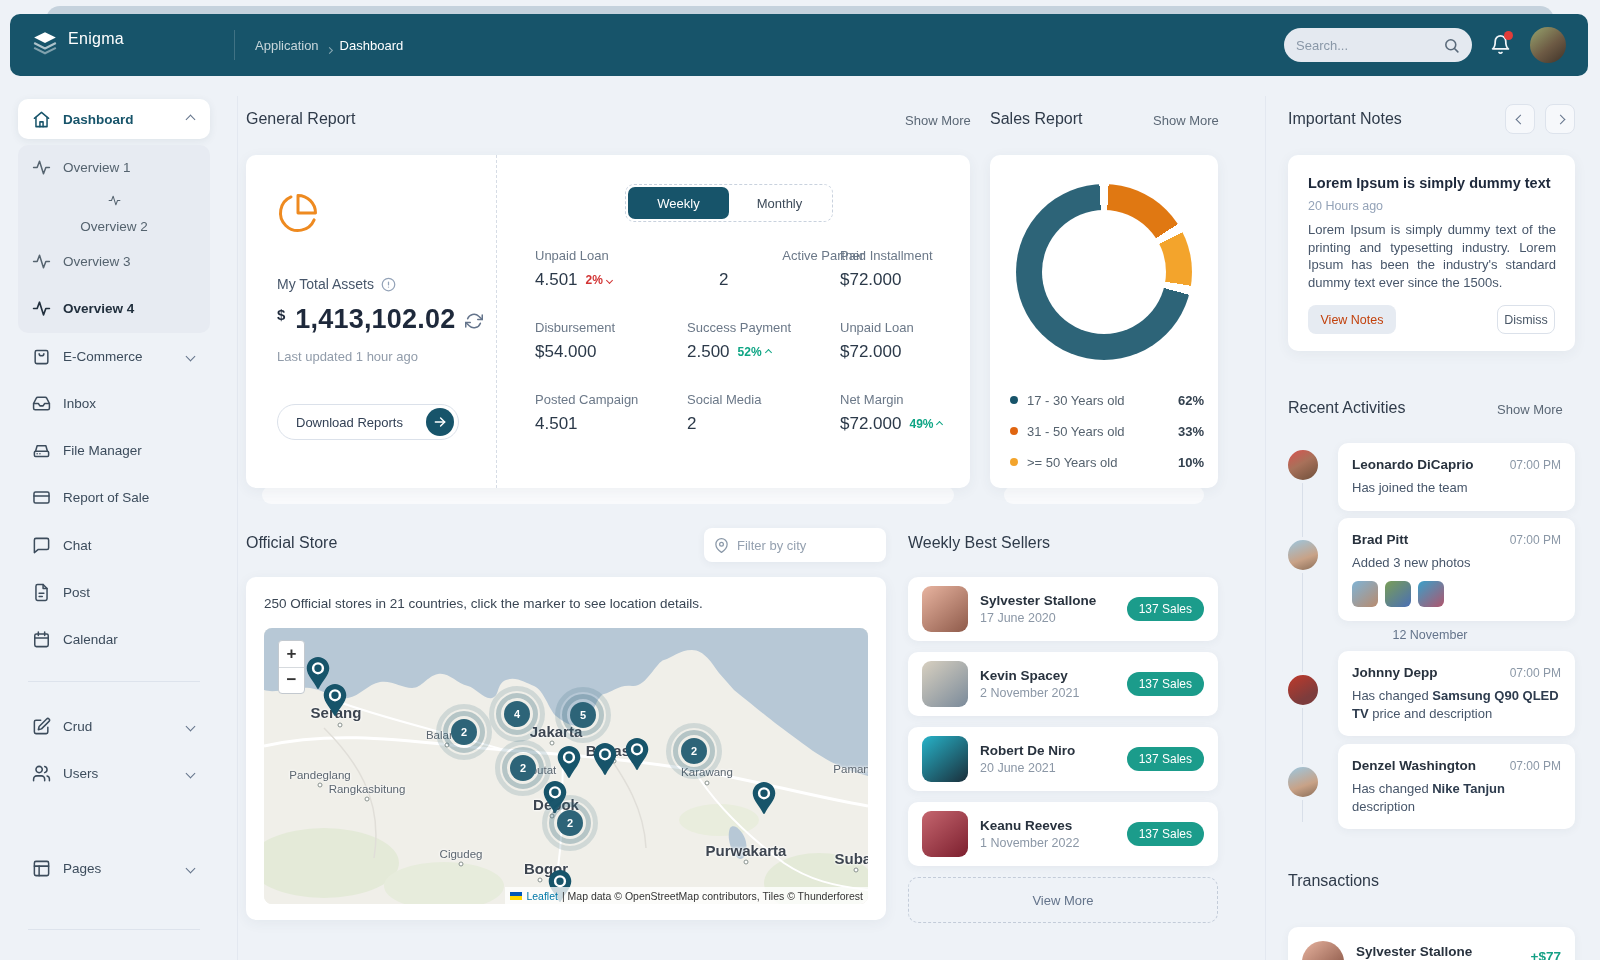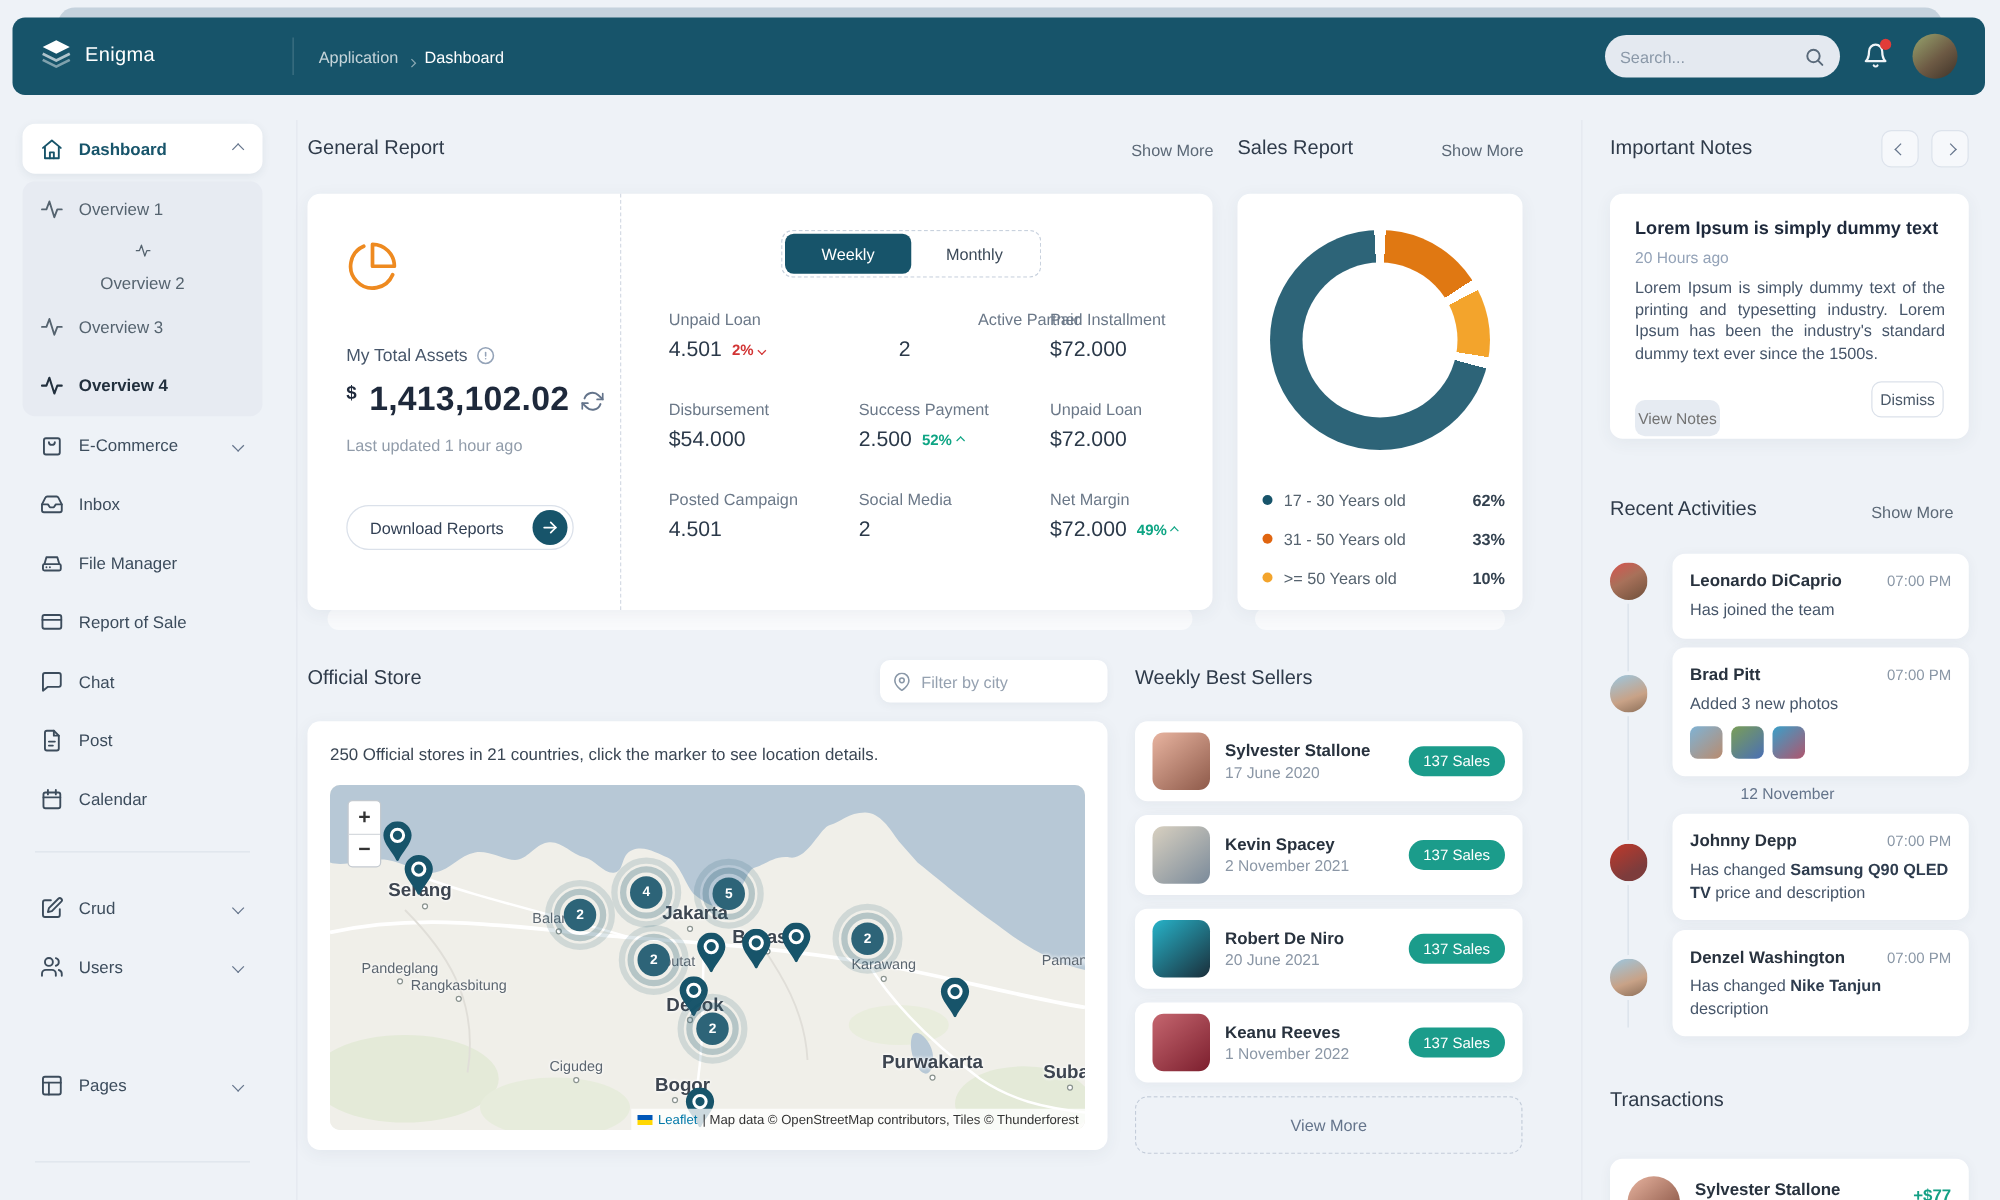--- a/index.html
+++ b/index.html
@@ -4,21 +4,21 @@
 <style>
   * { margin:0; padding:0; box-sizing:border-box; }
   html,body { width:1600px; height:960px; overflow:hidden; }
   body { font-family:"Liberation Sans", sans-serif; background:#eef2f7; color:#334155; }
   #app { position:relative; width:1600px; height:960px; overflow:hidden; }
   .abs { position:absolute; }
 
   
   .nav-back { position:absolute; left:46px; top:6px; width:1508px; height:40px; background:#aabccb; opacity:.6; border-radius:14px; }
   .navbar { position:absolute; left:10px; top:14px; width:1578px; height:62px; background:#17546a; border-radius:10px; display:flex; align-items:center; padding:0 22px; }
-  .brand { display:flex; align-items:center; gap:10px; width:202px; }
+  .brand { display:flex; gap:10px; width:202px; }
   .brand-name { color:#fff; font-size:16px; letter-spacing:.3px; }
   .nav-divider { width:1px; height:30px; background:rgba(255,255,255,.18); }
   .breadcrumb { display:flex; align-items:flex-end; gap:8px; margin-left:20px; font-size:13px; color:rgba(255,255,255,.75); }
   .breadcrumb .bc-sep { color:rgba(255,255,255,.5); font-size:12px; }
   .breadcrumb .bc-current { color:#ffffff; }
   .nav-right { margin-left:auto; display:flex; align-items:center; gap:18px; }
   .search-pill { display:flex; align-items:center; width:188px; height:34px; background:#e4e9f0; border-radius:17px; padding:0 12px; gap:8px; }
   .search-pill input { border:none; outline:none; background:transparent; font-size:13px; color:#334155; width:130px; font-family:inherit; }
   .search-pill input::placeholder { color:#8a98a8; }
   .bell-wrap { position:relative; width:22px; height:24px; }
@@ -75,21 +75,21 @@
   .legend-row { position:absolute; left:1010px; width:194px; height:16px; display:flex; align-items:center; gap:9px; font-size:13px; color:#56636f; }
   .legend-row .dot { width:8px; height:8px; border-radius:50%; }
   .legend-row .pct { margin-left:auto; font-weight:bold; color:#33414f; }
 
   
   .arrow-btn { position:absolute; top:104px; width:30px; height:30px; background:#f6f8fb; border:1px solid #dde3ec; border-radius:8px; display:flex; align-items:center; justify-content:center; color:#64748b; cursor:pointer; }
   .note-title { position:absolute; left:1308px; top:175px; font-size:14.5px; font-weight:bold; color:#1e293b; }
   .note-time { position:absolute; left:1308px; top:199px; font-size:12.5px; color:#94a3b8; }
   .note-body { position:absolute; left:1308px; top:221px; width:248px; font-size:13px; line-height:17.5px; color:#47566a; text-align:justify; }
   .note-btn { position:absolute; top:305px; height:29px; border-radius:8px; font-size:12.5px; display:flex; align-items:center; justify-content:center; cursor:pointer; }
-  .note-btn.view { left:1308px; width:68px; background:#e6ebf2; color:#737373; font-weight:500;margin-top:15px; }
+  .note-btn.view { left:1308px; width:88px; background:#e6ebf2; color:#c2410c; font-weight:500; }
   .note-btn.dismiss { left:1497px; width:58px; border:1px solid #dbe1ea; color:#4a5868; background:#fff; }
 
   
   .timeline { position:absolute; left:1302px; top:452px; height:370px; width:1px; background:#d8dfe9; }
   .act-avatar { position:absolute; left:1285px; width:36px; height:36px; border-radius:50%; border:3px solid #eef2f7; }
   .act-card { position:absolute; left:1338px; width:237px; background:#fff; border-radius:10px; box-shadow:0 2px 10px rgba(44,62,80,.05); padding:14px; }
   .act-head { display:flex; align-items:baseline; }
   .act-name { font-size:13.5px; font-weight:bold; color:#28323e; }
   .act-time { margin-left:auto; font-size:12px; color:#8a97a6; }
   .act-text { margin-top:7px; font-size:13px; line-height:17.5px; color:#47566a; }

